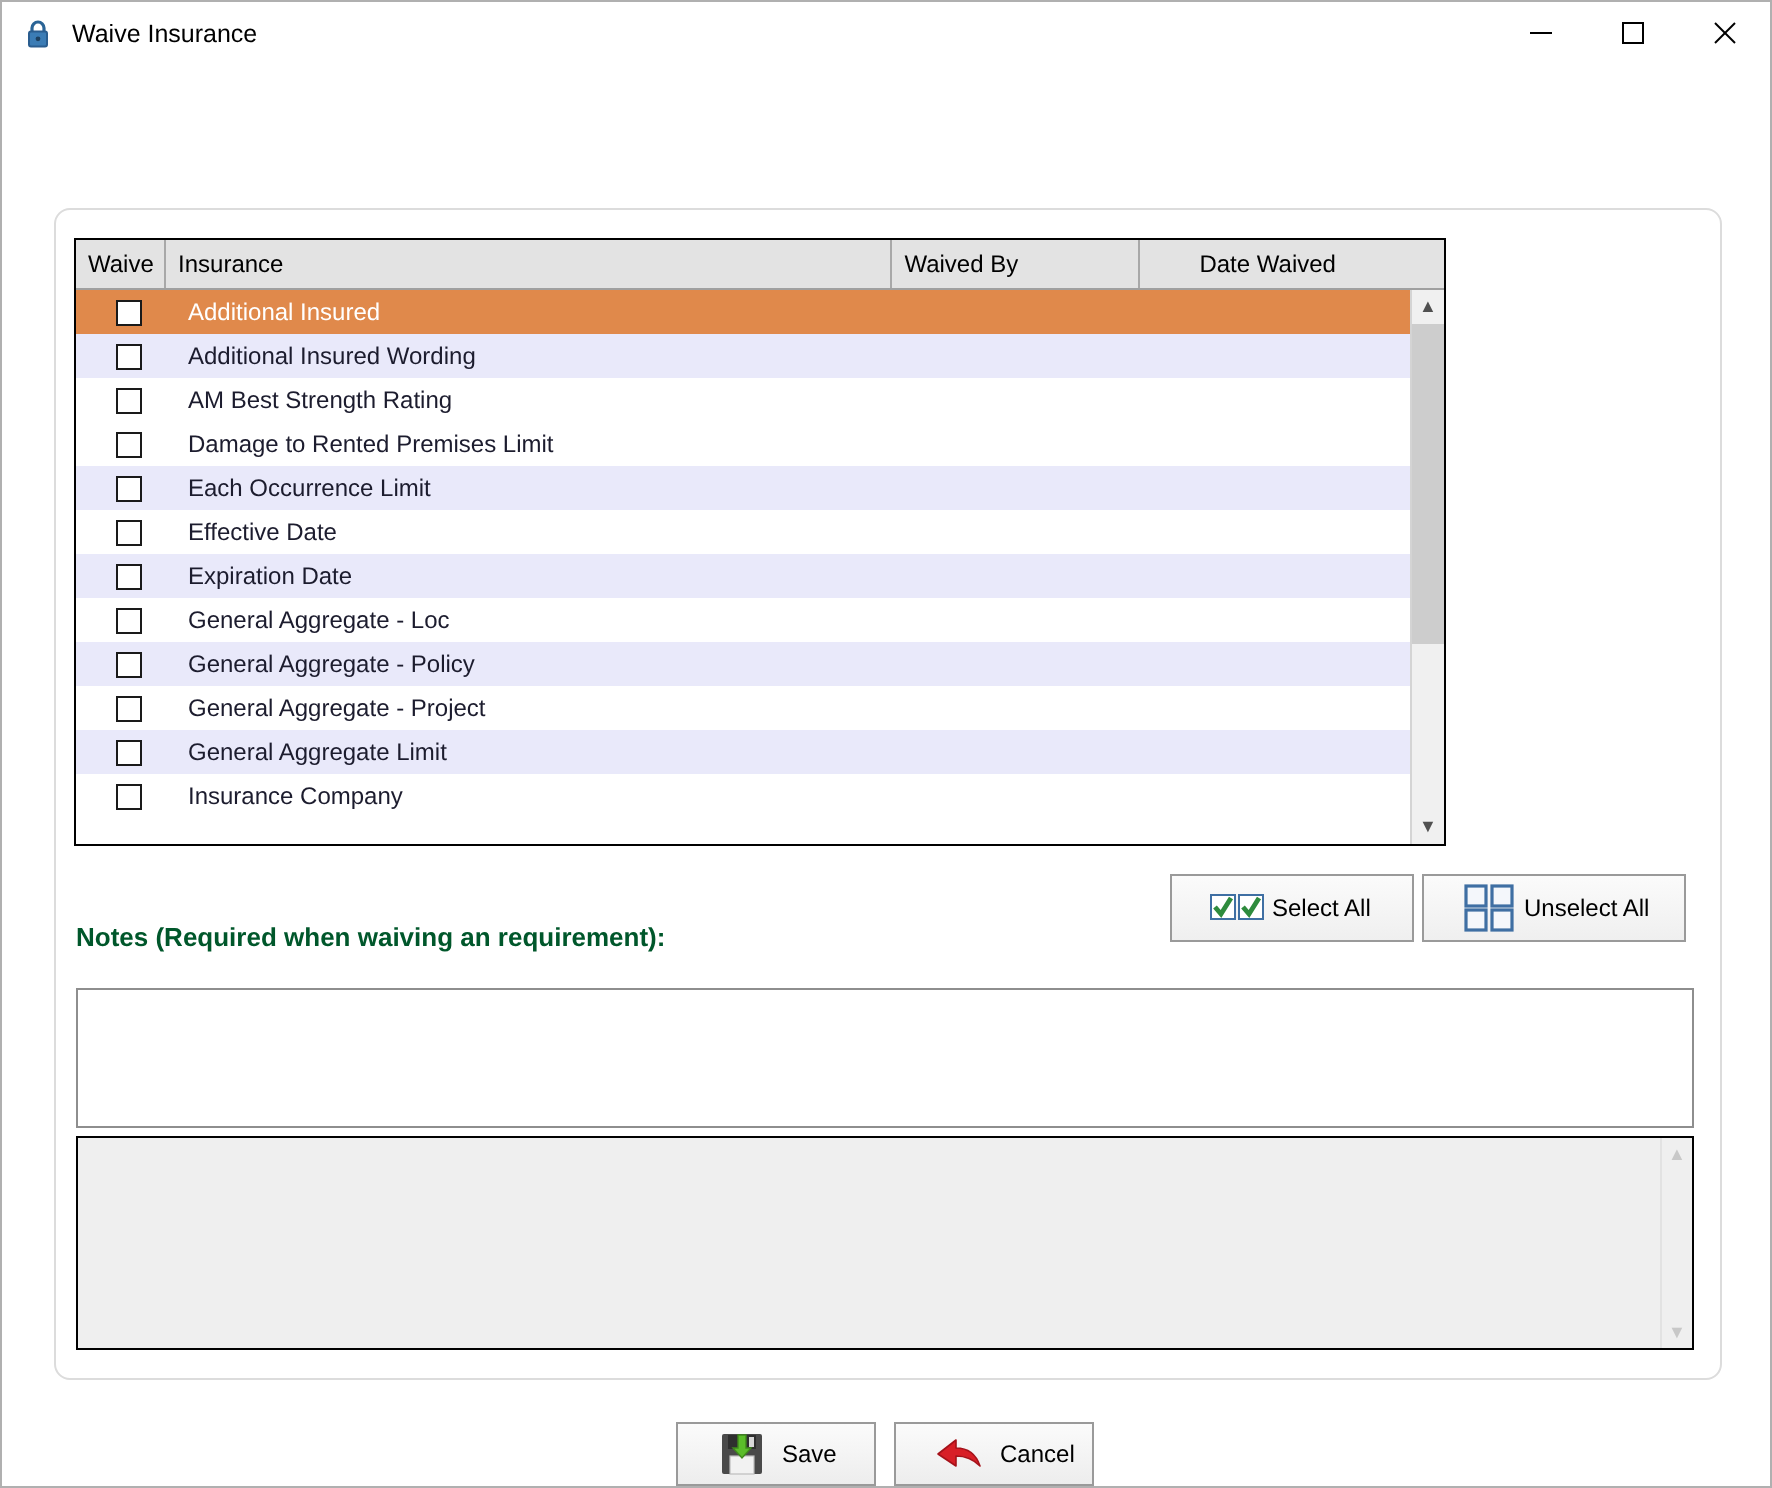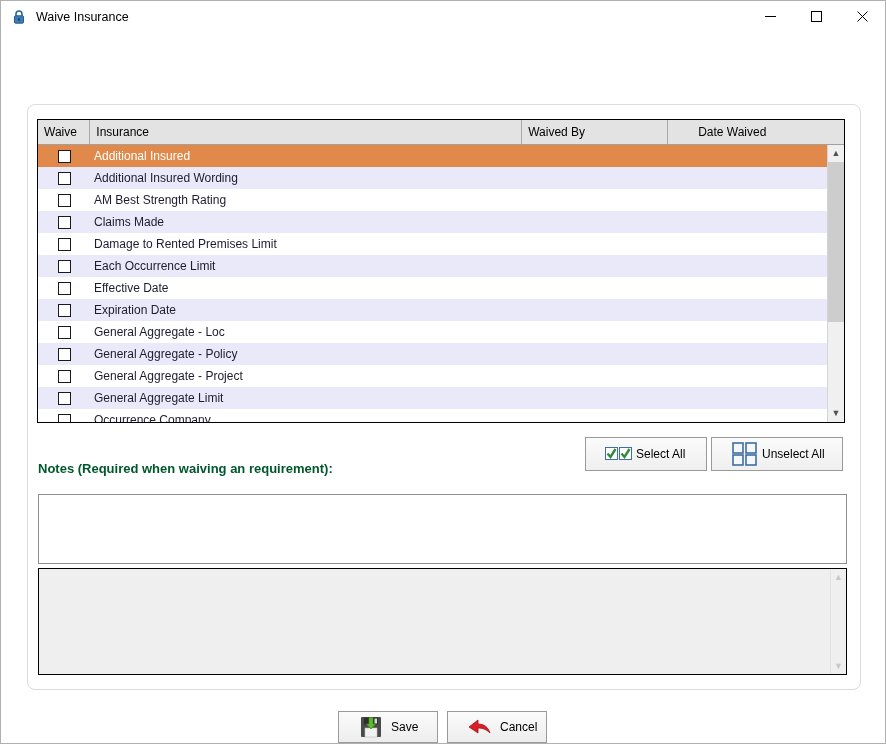--- a/index.html
+++ b/index.html
@@ -90,21 +90,21 @@
     border-radius: 8px;
     box-sizing: border-box;
     background: transparent;
   }
 
   
   #grid {
     position: absolute;
     left: 36px;
     top: 87px;
-    width: 808px;
+    width: 686px;
     height: 304px;
     border: 1px solid #000000;
     box-sizing: border-box;
     background: #4d7c0f;
     display: flex;
     flex-direction: column;
     overflow: hidden;
   }
   #grid-header {
     display: flex;
@@ -399,79 +399,73 @@
                 <span class="cbox"></span>
               </div>
               <div class="label-cell">Additional Insured Wording</div>
             </div>
             <div class="row">
               <div class="cb-cell">
                 <span class="cbox"></span>
               </div>
               <div class="label-cell">AM Best Strength Rating</div>
             </div>
+            <div class="row">
+              <div class="cb-cell">
+                <span class="cbox"></span>
+              </div>
+              <div class="label-cell">Damage to Rented Premises Limit</div>
+            </div>
             <div class="row alt">
               <div class="cb-cell">
                 <span class="cbox"></span>
               </div>
-              <div class="label-cell">Claims Made</div>
+              <div class="label-cell">Each Occurrence Limit</div>
             </div>
             <div class="row">
               <div class="cb-cell">
                 <span class="cbox"></span>
               </div>
-              <div class="label-cell">Damage to Rented Premises Limit</div>
+              <div class="label-cell">Effective Date</div>
             </div>
             <div class="row alt">
               <div class="cb-cell">
                 <span class="cbox"></span>
               </div>
-              <div class="label-cell">Each Occurrence Limit</div>
+              <div class="label-cell">Expiration Date</div>
             </div>
             <div class="row">
               <div class="cb-cell">
                 <span class="cbox"></span>
               </div>
-              <div class="label-cell">Effective Date</div>
+              <div class="label-cell">General Aggregate - Loc</div>
             </div>
             <div class="row alt">
               <div class="cb-cell">
                 <span class="cbox"></span>
               </div>
-              <div class="label-cell">Expiration Date</div>
+              <div class="label-cell">General Aggregate - Policy</div>
             </div>
             <div class="row">
               <div class="cb-cell">
                 <span class="cbox"></span>
               </div>
-              <div class="label-cell">General Aggregate - Loc</div>
+              <div class="label-cell">General Aggregate - Project</div>
             </div>
             <div class="row alt">
               <div class="cb-cell">
                 <span class="cbox"></span>
               </div>
-              <div class="label-cell">General Aggregate - Policy</div>
+              <div class="label-cell">General Aggregate Limit</div>
             </div>
             <div class="row">
               <div class="cb-cell">
                 <span class="cbox"></span>
               </div>
-              <div class="label-cell">General Aggregate - Project</div>
-            </div>
-            <div class="row alt">
-              <div class="cb-cell">
-                <span class="cbox"></span>
-              </div>
-              <div class="label-cell">General Aggregate Limit</div>
-            </div>
-            <div class="row">
-              <div class="cb-cell">
-                <span class="cbox"></span>
-              </div>
-              <div class="label-cell">Occurrence Company</div>
+              <div class="label-cell">Insurance Company</div>
             </div>
           </div>
         <div id="grid-scroll">
           <div class="sb-arrow">▲</div>
           <div id="grid-track">
             <div id="grid-thumb" style="height: 66%;"></div>
           </div>
           <div class="sb-arrow">▼</div>
         </div>
       </div>

